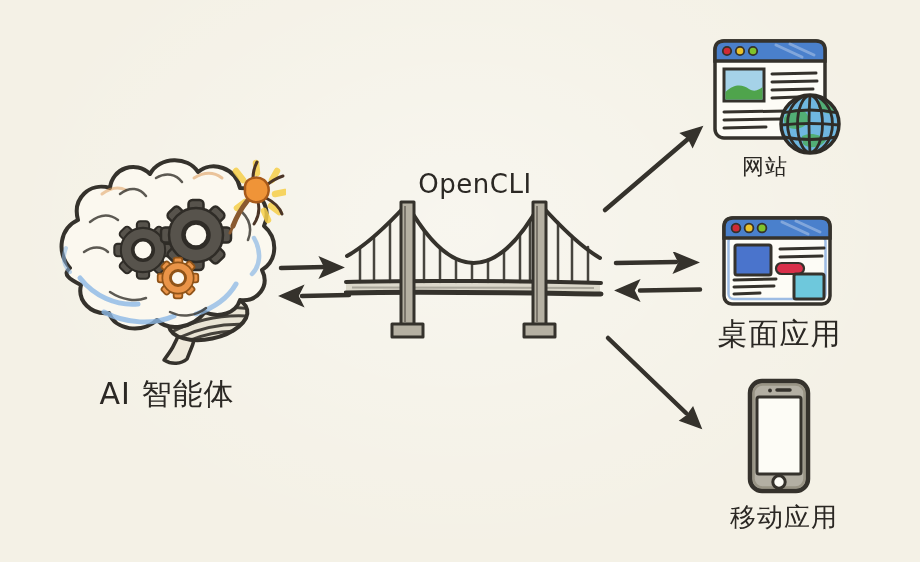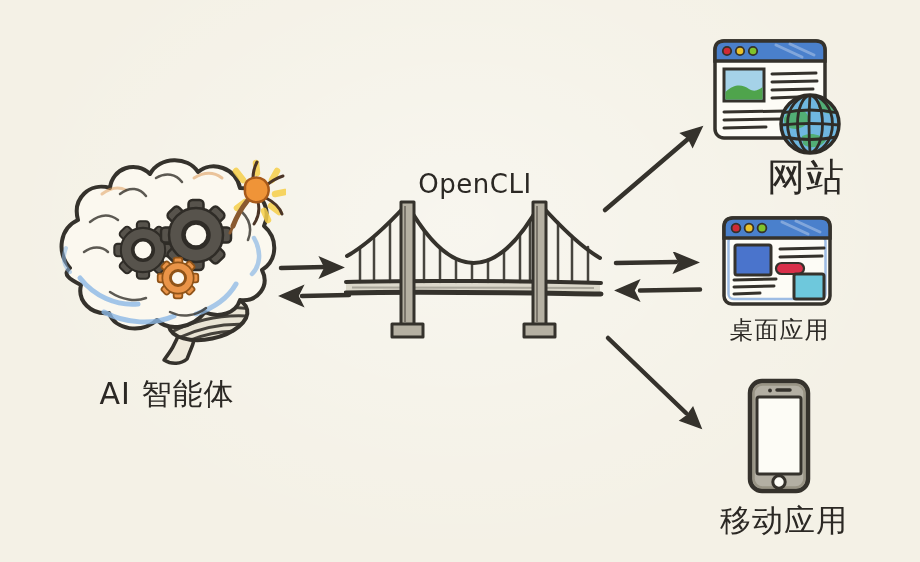--- a/index.html
+++ b/index.html
@@ -10,23 +10,23 @@
       #f4f1e6;
     font-family:"DejaVu Sans","Liberation Sans",sans-serif;
   }
   .abs{position:absolute;}
   .label{
     position:absolute;text-align:center;color:#2b2824;
     font-weight:500;letter-spacing:1px;white-space:nowrap;
   }
   .label-agent  {left:52px;  top:374px; width:230px; font-size:30px;}
   .label-bridge {left:385px; top:160px; width:180px; font-size:26px; letter-spacing:0.5px;margin-top:9px;}
-  .label-website{left:746px; top:152px; width:120px; font-size:38px;}
-  .label-desktop{left:712px; top:314px; width:135px; font-size:24px;}
-  .label-mobile {left:719px; top:500px; width:130px; font-size:31px;}
+  .label-website{left:705px; top:152px; width:120px; font-size:22px;}
+  .label-desktop{left:712px; top:314px; width:135px; font-size:30px;}
+  .label-mobile {left:719px; top:500px; width:130px; font-size:26px;}
   svg{display:block;}
 </style>
 </head>
 <body>
 
 <div class="canvas">
 
   <svg class="abs" style="left:46px;top:150px" width="240" height="220" viewBox="0 0 240 220">
     <defs>
       <g id="gear">

